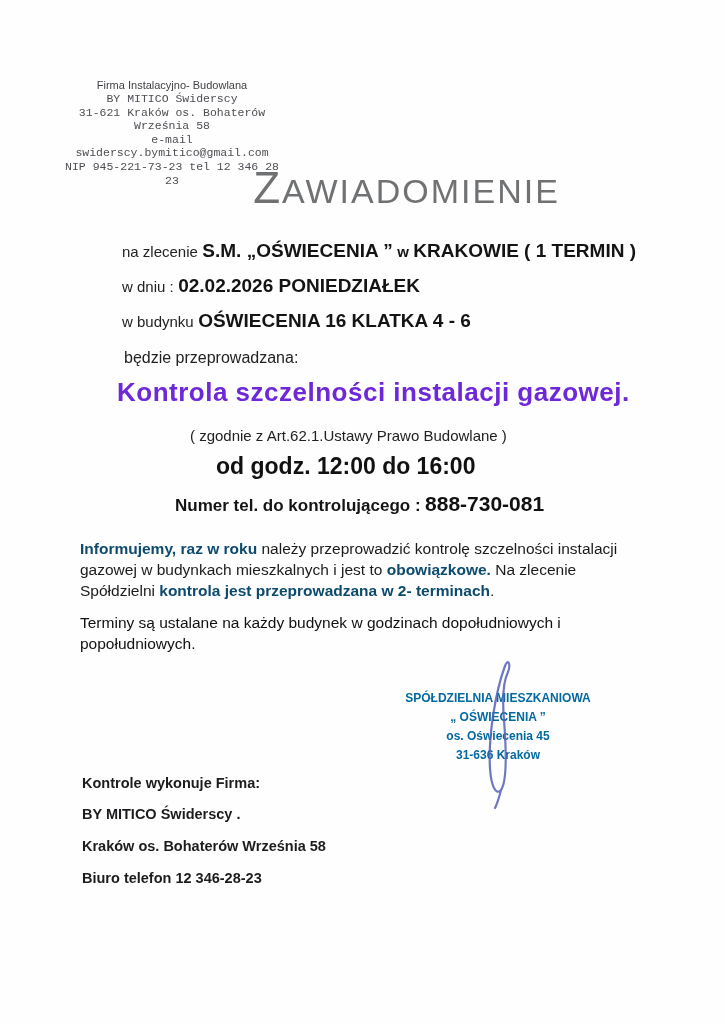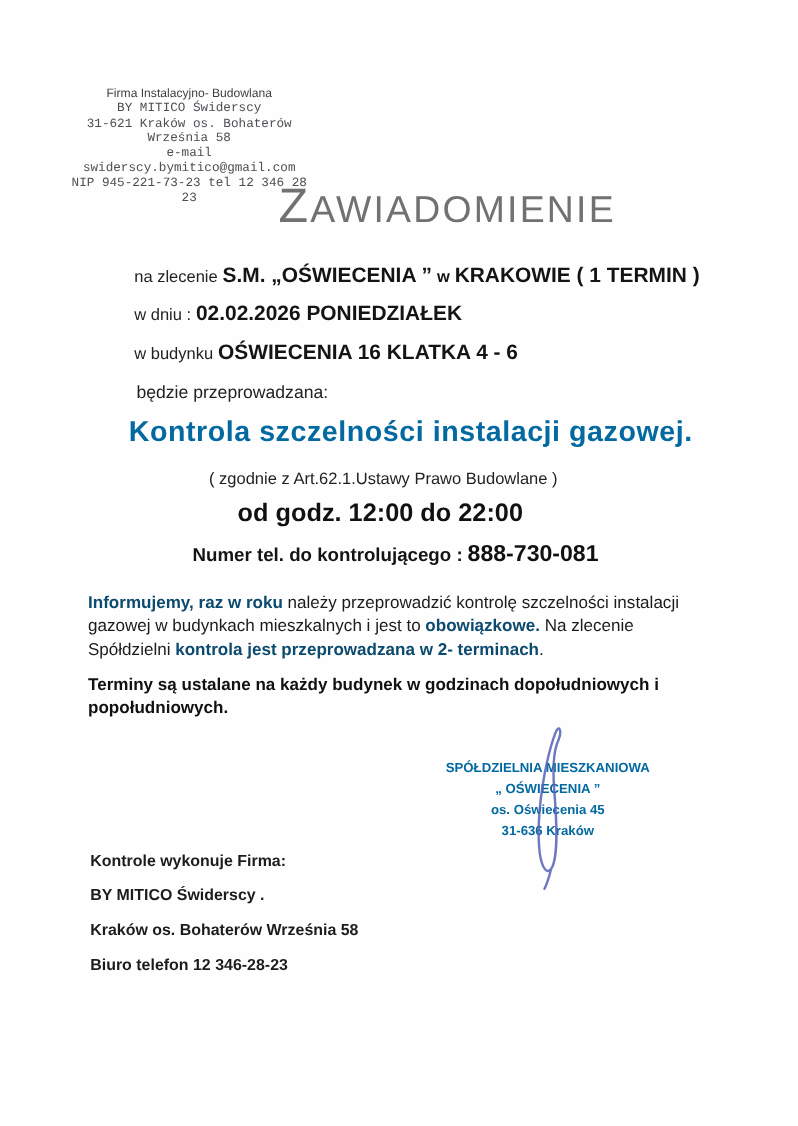--- a/index.html
+++ b/index.html
@@ -62,21 +62,21 @@
   .val  { font-size: 19px; font-weight: bold; color: #141414; }
   .val-sm { font-size: 15px; font-weight: bold; color: #141414; }
 
   .l-order    { left: 122px; top: 240px; }
   .l-date     { left: 122px; top: 275px; }
   .l-building { left: 122px; top: 310px; }
   .l-willbe   { left: 124px; top: 349px; font-size: 16px; color: #222; }
 
   .headline {
     left: 117px; top: 377px;
-    font-size: 26px; font-weight: bold; color: #0369a1;
+    font-size: 26px; font-weight: bold; color: #6d28d9;
     letter-spacing: 0.5px;
   }
   .legal {
     left: 190px; top: 427px;
     font-size: 15px; color: #222;
   }
   .hours {
     left: 216px; top: 453px;
     font-size: 23px; font-weight: bold; color: #111;
   }
@@ -89,21 +89,21 @@
     position: absolute;
     left: 80px;
     width: 575px;
     font-size: 15.5px;
     line-height: 21px;
     color: #1b1b1b;
     margin: 0;
   }
   .para b { color: #0c4a6e; }
   .para-info    { top: 538px; }
-  .para-terminy { top: 612px; font-weight: bold; color: #111; }
+  .para-terminy { top: 612px; font-weight: normal; color: #111; }
 
   
   .stamp {
     position: absolute;
     left: 400px;
     top: 689px;
     width: 196px;
     text-align: center;
     font-size: 12px;
     font-weight: bold;
@@ -168,21 +168,21 @@
     <span class="lbl">w budynku</span>
     <span class="val">OŚWIECENIA 16   KLATKA  4 - 6</span>
   </div>
 
   <div class="line l-willbe">będzie przeprowadzana:</div>
 
   <div class="line headline">Kontrola szczelności instalacji gazowej.</div>
 
   <div class="line legal">( zgodnie z Art.62.1.Ustawy Prawo Budowlane )</div>
 
-  <div class="line hours">od godz. 12:00 do 22:00</div>
+  <div class="line hours">od godz. 12:00 do 16:00</div>
 
   <div class="line phone">
     <span class="phone-label">Numer tel. do kontrolującego :</span>
     <span class="phone-number">888-730-081</span>
   </div>
 
   <p class="para para-info"><b>Informujemy, raz w roku</b><span> należy przeprowadzić kontrolę szczelności instalacji gazowej w budynkach mieszkalnych  i jest to </span><b>obowiązkowe.</b><span> Na zlecenie Spółdzielni </span><b>kontrola jest przeprowadzana w  2- terminach</b><span>.</span></p>
 
   <p class="para para-terminy">Terminy są ustalane na każdy budynek  w godzinach dopołudniowych i popołudniowych.</p>
 

